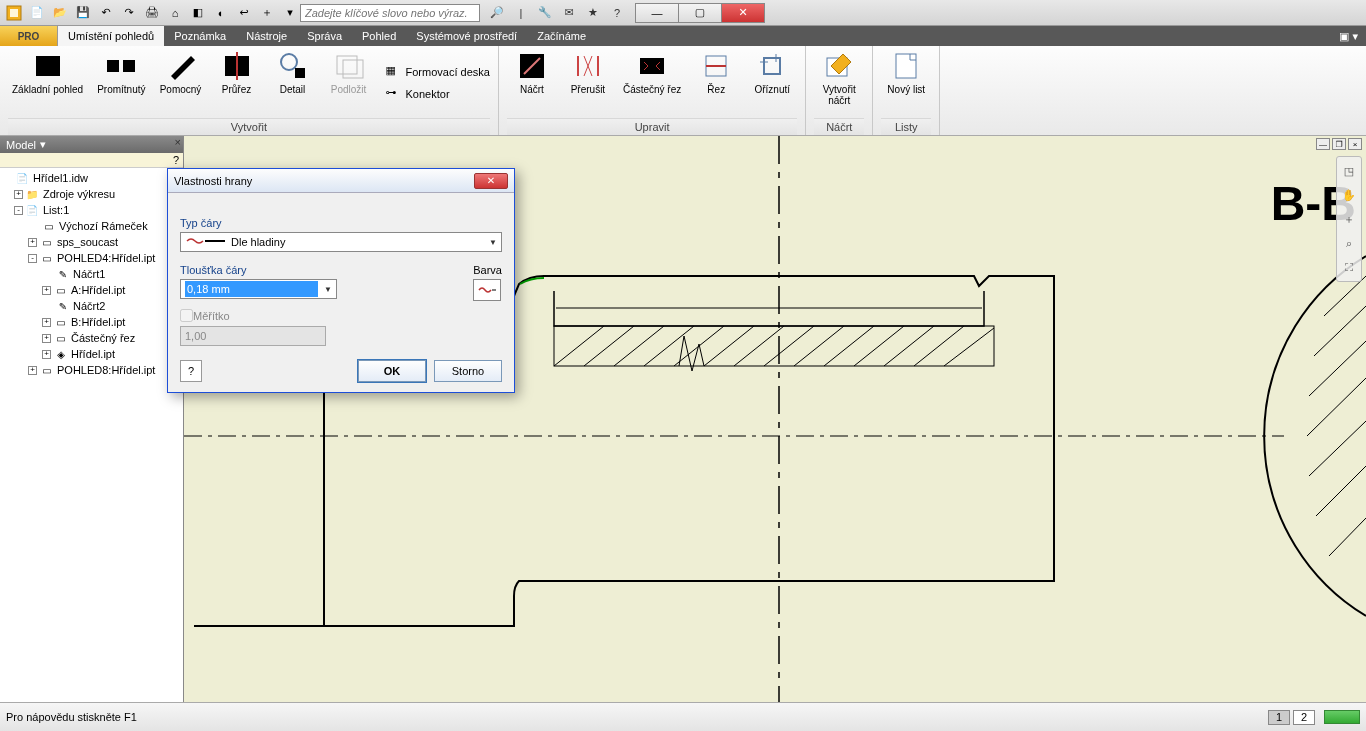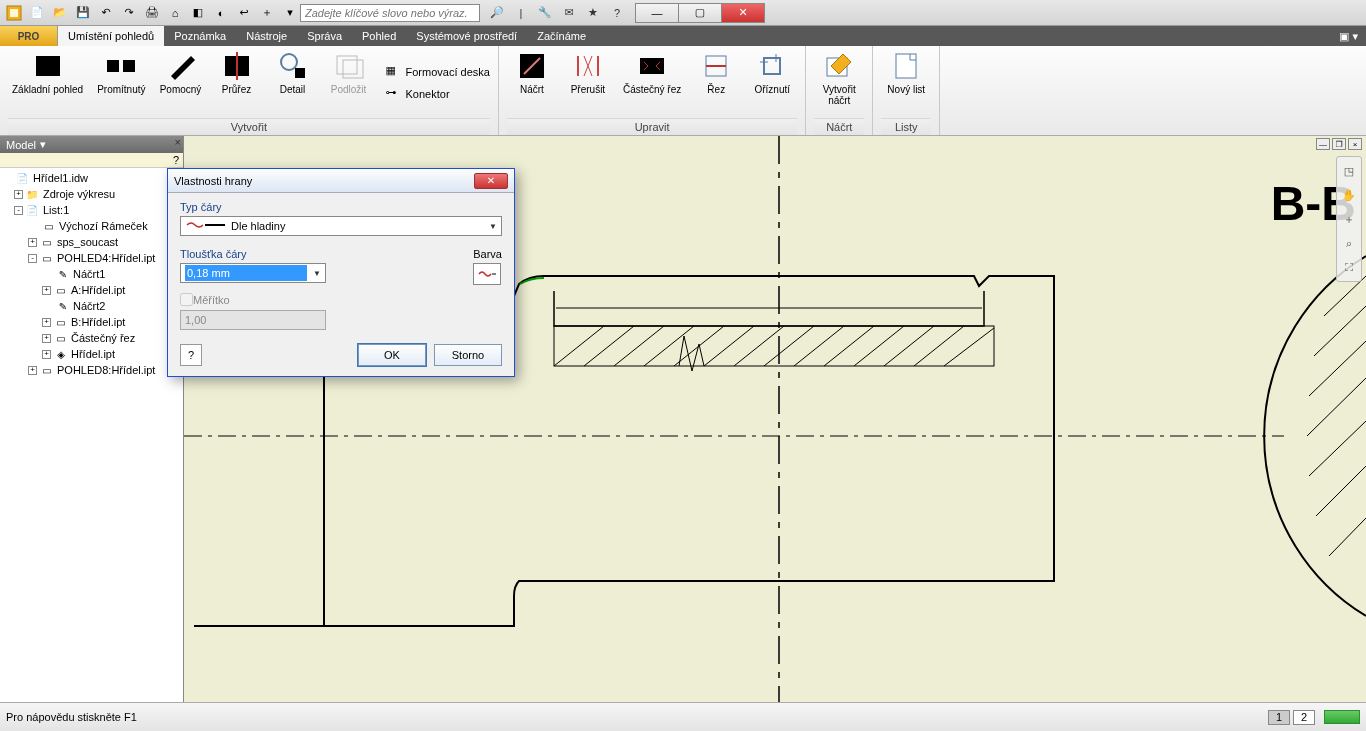--- a/index.html
+++ b/index.html
@@ -54,37 +54,37 @@
 .canvas .bb-label { position:absolute; top:40px; right:10px; font-size:48px; font-weight:bold; font-family:Arial; color:#000; }
 .canvas .nav-tools { position:absolute; top:20px; right:4px; width:26px; background:rgba(240,240,240,0.85); border:1px solid #bbb; border-radius:3px; display:flex; flex-direction:column; gap:4px; padding:4px 0; align-items:center;}
 .canvas .nav-tools .nt { width:20px; height:20px; display:flex; align-items:center; justify-content:center; color:#555; cursor:pointer;}
 .canvas .doc-ctrl { position:absolute; top:2px; right:4px; display:flex; gap:2px;}
 .canvas .doc-ctrl div { width:14px; height:12px; border:1px solid #888; background:#eee; font-size:8px; display:flex; align-items:center; justify-content:center; cursor:pointer;}
 
 
 .dialog { position:absolute; left:167px; top:168px; width:348px; background:#f0f0f0; border:1px solid #1d4ed8; box-shadow:4px 4px 12px rgba(0,0,0,0.35); }
 .dialog .dtitle { height:24px; background:linear-gradient(#fdfdfd,#dce6f4); border-bottom:1px solid #aab; display:flex; align-items:center; padding:0 6px; }
 .dialog .dtitle .dclose { margin-left:auto; width:34px; height:16px; background:linear-gradient(#e77,#c33); border:1px solid #933; border-radius:2px; color:#fff; display:flex; align-items:center; justify-content:center; cursor:pointer; font-size:10px;}
-.dialog .dbody { padding:4px 12px 10px; }
+.dialog .dbody { padding:20px 12px 10px; }
 .dialog .fld-label { color:#15428b; margin:4px 0 3px; }
 .dialog .combo { display:flex; align-items:center; background:#fff; border:1px solid #888; height:20px; padding:0 4px; gap:6px; }
 .dialog .combo .arrow { margin-left:auto; font-size:8px; color:#333; }
-.dialog .combo.small { width:146px; }
+.dialog .combo.small { width:157px; }
 .dialog .combo.small.sel input { border:none; outline:none; background:#3399ff; color:#fff; width:100%; height:16px; padding:0 2px; font-size:11px;}
 .dialog .row2 { display:flex; gap:20px; }
 .dialog .col { display:flex; flex-direction:column; }
 .dialog .color-btn { width:28px; height:22px; border:1px solid #888; background:#fff; display:flex; align-items:center; justify-content:center; cursor:pointer;}
 .dialog .chk { display:flex; align-items:center; margin-top:10px; color:#888;}
 .dialog .chk input { accent-color:#888; }
 .dialog .scale-input { width:146px; height:20px; background:#e4e4e4; border:1px solid #aaa; color:#888; padding:0 4px; margin-top:4px;}
 .dialog .dfoot { display:flex; align-items:center; gap:8px; margin-top:14px; }
 .dialog .dfoot .help { width:22px; height:22px; border:1px solid #999; background:#fff; display:flex; align-items:center; justify-content:center;}
 .dialog .dfoot .spacer { flex:1; }
 .dialog .dbtn { width:68px; height:22px; border:1px solid #7a98b8; background:linear-gradient(#fefefe,#e4ecf7); cursor:pointer;}
-.dialog .dbtn.primary { box-shadow:0 0 0 1px #3a76b8; }
+.dialog .dbtn.primary { box-shadow:0 0 0 1px #3a76b8;font-weight:bold; }
 
 
 .status { position:absolute; bottom:0; left:0; right:0; height:16px; background:linear-gradient(#f6f6f6,#e4e4e4); border-top:1px solid #aaa; display:flex; align-items:center; padding:14px 6px; font-size:11px; }
 .status .pages { margin-left:auto; display:flex; gap:3px; align-items:center;}
 .status .pg { width:22px; height:15px; border:1px solid #888; background:#fff; display:flex; align-items:center; justify-content:center; cursor:pointer;}
 .status .pg.active { background:#ccc; }
 .status .prog { width:36px; height:14px; background:linear-gradient(#6c6,#3a3); border:1px solid #383; margin-left:6px;}
 
 
 .ibox { border:1px solid #5a7ca5; background:#e6eef8; }

